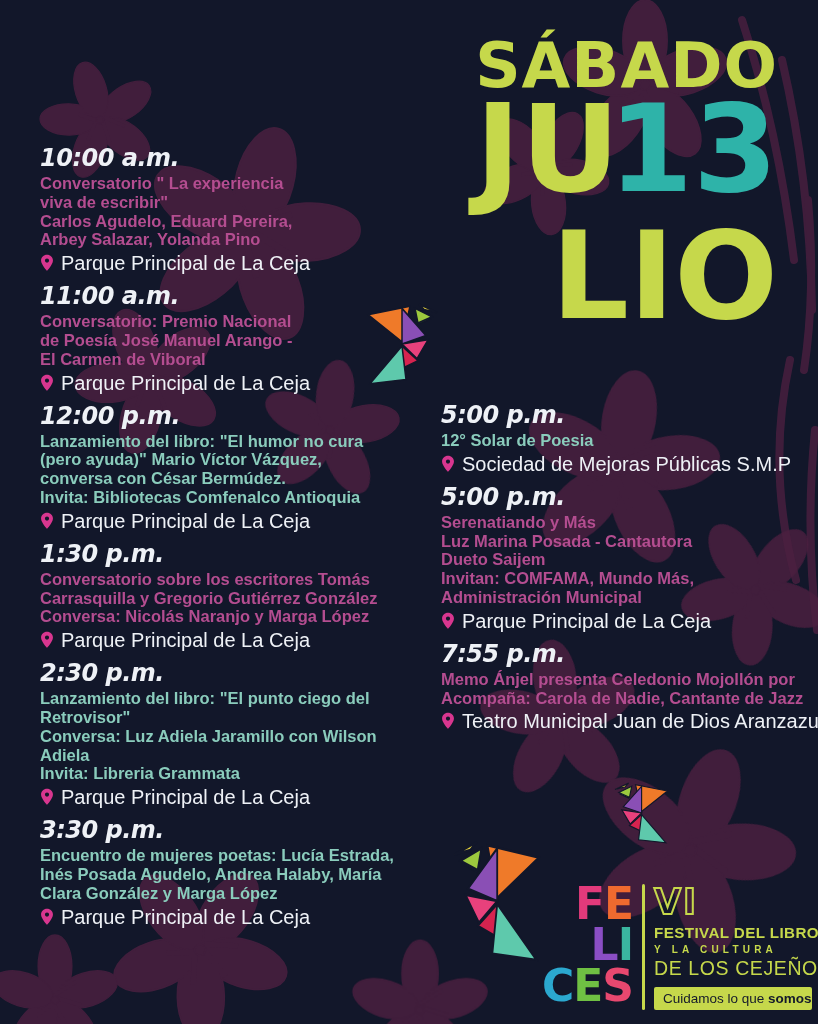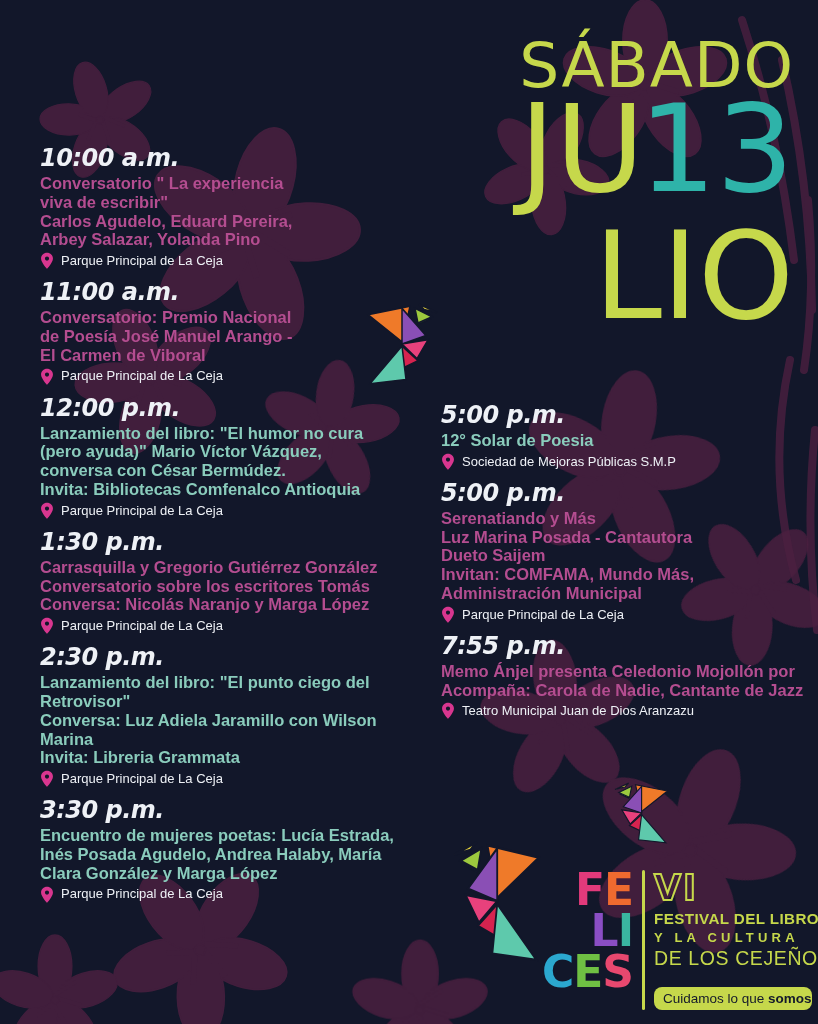--- a/index.html
+++ b/index.html
@@ -15,26 +15,26 @@
   .col{position:absolute;z-index:1;}
   .col-left{left:40px;top:146px;width:372px;}
   .col-right{left:428px;top:403px;width:388px;margin-left:13px;}
   .event{margin-bottom:10px;}
   .event-time{color:var(--white);font-family:"DejaVu Sans","Liberation Sans",sans-serif;
     font-style:italic;font-weight:bold;font-size:24px;line-height:1;margin-bottom:4px;letter-spacing:-0.5px;}
   .event-line{font-size:16.5px;line-height:1.14;white-space:nowrap;font-weight:bold;}
   .event-lines[data-color="pink"] .event-line{color:var(--pink);}
   .event-lines[data-color="teal"] .event-line{color:var(--teal-text);}
   .event-location{margin-top:3px;display:flex;align-items:center;gap:7px;color:var(--white);
-    font-size:13px;line-height:1.1;}
+    font-size:20px;line-height:1.1;}
   .pin-icon{width:14px;height:18px;fill:var(--pin);flex:0 0 auto;}
 
   
-  .title-block{position:absolute;top:34px;right:24px;z-index:1;text-align:right;
-    font-family:"DejaVu Sans","Liberation Sans",sans-serif;font-weight:normal;margin-left:46px;}
+  .title-block{position:absolute;top:34px;right:40px;z-index:1;text-align:right;
+    font-family:"DejaVu Sans","Liberation Sans",sans-serif;font-weight:bold;margin-left:46px;}
   .weekday{color:var(--lime);font-size:63px;line-height:1;letter-spacing:1px;}
   .big-line{font-size:122px;line-height:0.86;display:flex;justify-content:space-between;align-items:flex-start;}
   .month-top{color:var(--lime);}
   .day{color:var(--teal-accent);margin-left:-16px;}
   .month-bottom{color:var(--lime);font-size:122px;line-height:0.86;margin-top:22px;}
 
   
   .bird{position:absolute;z-index:1;}
   .bird-small{left:362px;top:300px;width:100px;height:88px;}
   .bird-medium{left:596px;top:780px;width:76px;height:66px;transform:scaleX(-1);}
@@ -45,24 +45,24 @@
   .felices{font-family:"DejaVu Sans","Liberation Sans",sans-serif;font-weight:bold;
     font-size:44px;line-height:0.93;text-align:right;letter-spacing:-1px;}
   .f1{color:#e23a7b}.f2{color:#ef6a2f}.f3{color:#8a4ec4}.f4{color:#3ab5a0}
   .f5{color:#2ba8cf}.f6{color:#6fc043}.f7{color:#e8486f}
   .logo-divider{width:3px;background:var(--lime);border-radius:2px;}
   .logo-text{width:158px;display:flex;flex-direction:column;color:var(--lime);}
   .vi{font-family:"DejaVu Sans","Liberation Sans",sans-serif;font-weight:bold;font-size:35px;line-height:1.05;
     color:transparent;-webkit-text-stroke:2px var(--lime);letter-spacing:2px;}
   @supports not (-webkit-text-stroke:1px black){.vi{color:var(--lime);}}
   .lt1{font-size:15.2px;font-weight:bold;letter-spacing:0.4px;margin-top:3px;white-space:nowrap;text-align:center;}
-  .lt2{font-size:13px;font-weight:bold;letter-spacing:4.2px;margin-top:3px;white-space:nowrap;}
+  .lt2{font-size:10px;font-weight:bold;letter-spacing:4.2px;margin-top:3px;white-space:nowrap;}
   .lt3{font-size:19.5px;font-weight:normal;letter-spacing:0.6px;margin-top:2px;white-space:nowrap;}
-  .tagline{margin-top:17px;background:var(--lime);color:var(--banner-text);font-size:13.5px;
-    padding:4px 9px;border-radius:8px;white-space:nowrap;}
+  .tagline{margin-top:7px;background:var(--lime);color:var(--banner-text);font-size:13.5px;
+    padding:4px 9px;border-radius:2px;white-space:nowrap;}
   .tagline b{font-weight:bold;}
 </style>
 </head>
 <body>
 
 <svg class="bg-pattern" width="818" height="1024" viewBox="0 0 818 1024">
   <defs>
     <g id="flower">
       <ellipse rx="13" ry="24" cy="-26"></ellipse>
       <ellipse rx="13" ry="24" cy="-26" transform="rotate(72)"></ellipse>
@@ -161,39 +161,39 @@
       <svg class="pin-icon" viewBox="0 0 24 30">
           <path fill-rule="evenodd" d="M12 1C6.2 1 1.8 5.4 1.8 10.9 1.8 18 12 28.6 12 28.6S22.2 18 22.2 10.9C22.2 5.4 17.8 1 12 1zm0 13.4a3.6 3.6 0 1 1 0-7.2 3.6 3.6 0 0 1 0 7.2z"></path>
         </svg>
       <span class="loc-text">Parque Principal de La Ceja</span>
     </div>
   </article>
 
   <article class="event">
     <h3 class="event-time">1:30 p.m.</h3>
     <div class="event-lines" data-color="pink">
+      <p class="event-line">Conversatorio sobre los escritores Tomás</p>
       <p class="event-line">Carrasquilla y Gregorio Gutiérrez González</p>
-      <p class="event-line">Conversatorio sobre los escritores Tomás</p>
       <p class="event-line">Conversa: Nicolás Naranjo y Marga López</p>
     </div>
     <div class="event-location">
       <svg class="pin-icon" viewBox="0 0 24 30">
           <path fill-rule="evenodd" d="M12 1C6.2 1 1.8 5.4 1.8 10.9 1.8 18 12 28.6 12 28.6S22.2 18 22.2 10.9C22.2 5.4 17.8 1 12 1zm0 13.4a3.6 3.6 0 1 1 0-7.2 3.6 3.6 0 0 1 0 7.2z"></path>
         </svg>
       <span class="loc-text">Parque Principal de La Ceja</span>
     </div>
   </article>
 
   <article class="event">
     <h3 class="event-time">2:30 p.m.</h3>
     <div class="event-lines" data-color="teal">
       <p class="event-line">Lanzamiento del libro: "El punto ciego del</p>
       <p class="event-line">Retrovisor"</p>
       <p class="event-line">Conversa: Luz Adiela Jaramillo con Wilson</p>
-      <p class="event-line">Marina</p>
+      <p class="event-line">Adiela</p>
       <p class="event-line">Invita: Libreria Grammata</p>
     </div>
     <div class="event-location">
       <svg class="pin-icon" viewBox="0 0 24 30">
           <path fill-rule="evenodd" d="M12 1C6.2 1 1.8 5.4 1.8 10.9 1.8 18 12 28.6 12 28.6S22.2 18 22.2 10.9C22.2 5.4 17.8 1 12 1zm0 13.4a3.6 3.6 0 1 1 0-7.2 3.6 3.6 0 0 1 0 7.2z"></path>
         </svg>
       <span class="loc-text">Parque Principal de La Ceja</span>
     </div>
   </article>
 

